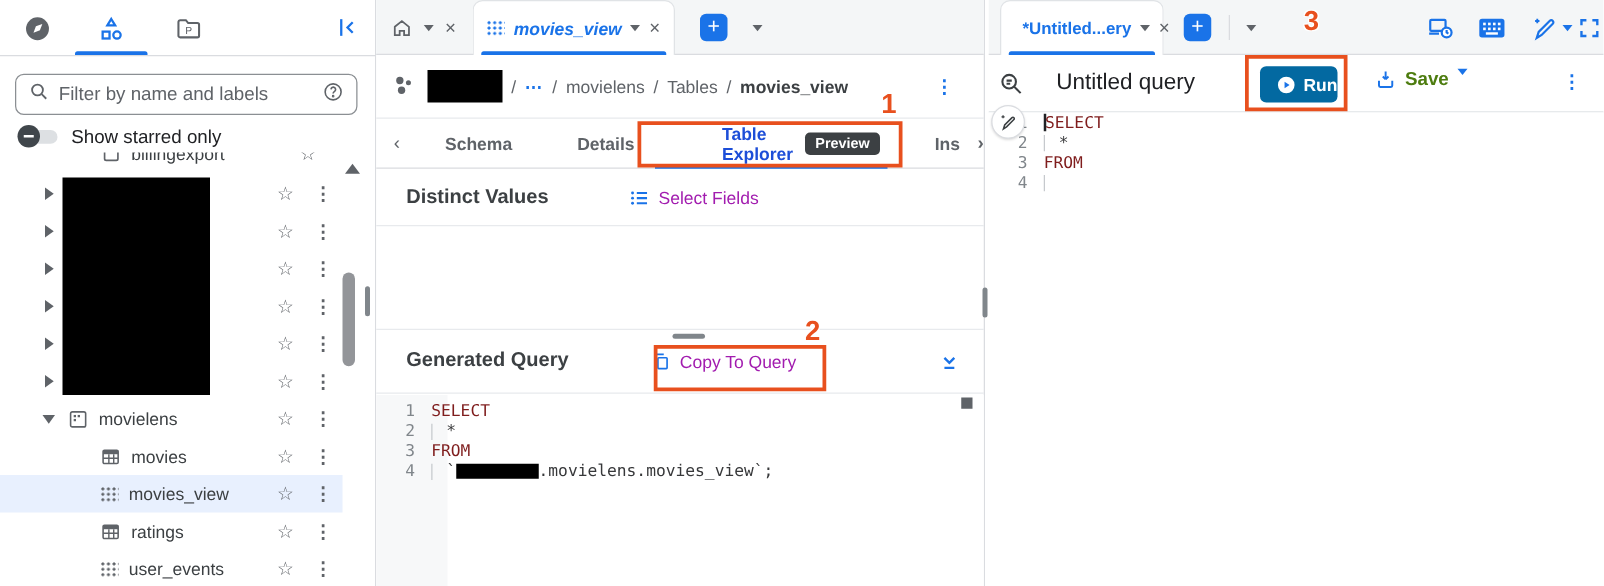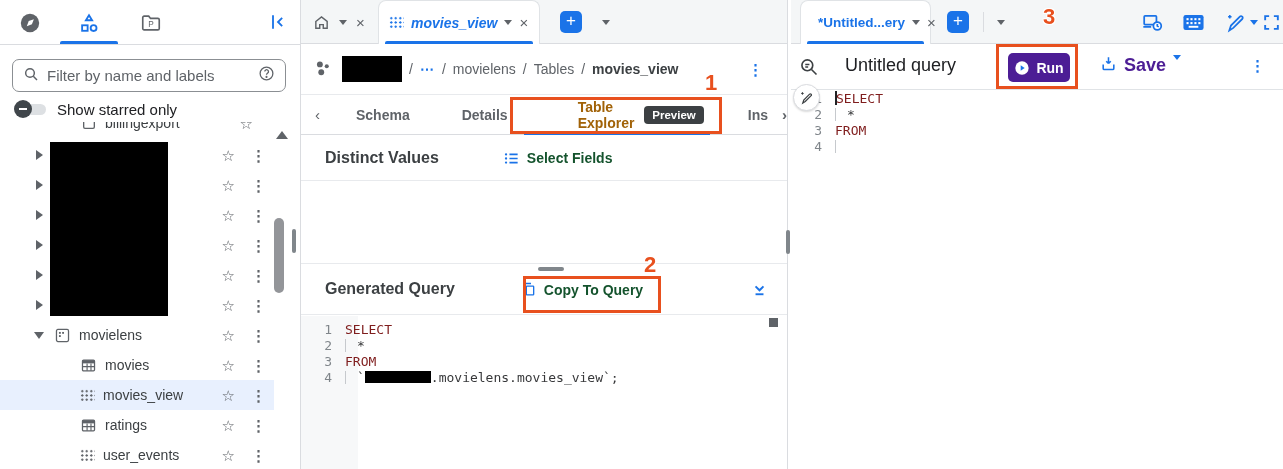--- a/index.html
+++ b/index.html
@@ -64,40 +64,40 @@
 
   
   .table-panel { position:absolute; left:301px; top:0; width:487px; height:469px; background:#fff; border-right:1px solid #dadce0; }
   .tp-home { position:absolute; left:8px; top:0; height:44px; display:flex; align-items:center; gap:9px; padding:0 4px; }
   .bc-row { position:absolute; left:0; top:44px; right:0; height:51px; border-bottom:1px solid #e8eaed; display:flex; align-items:center; padding:0 12px; gap:7px; font-size:14px; color:#5f6368; }
   .bc-redact { width:60px; height:26px; background:#000; }
   .bc-ellipsis { color:#1a73e8; font-weight:700; letter-spacing:1px; }
   .bc-current { color:#3c4043; font-weight:700; }
   .subtabs { position:absolute; left:0; top:95px; right:0; height:40px; border-bottom:1px solid #dadce0; display:flex; align-items:center; font-size:14px; color:#5f6368; }
   .subtab { font-weight:700; color:#5f6368; }
-  .subtab.active { color:#a16207; position:relative; }
+  .subtab.active { color:#1d4ed8; position:relative; }
   .chev { color:#5f6368; font-size:15px; }
   .preview-badge { background:#3c4043; color:#fff; font-size:11.5px; font-weight:700; border-radius:4px; padding:3px 8px; margin-left:9px; }
   .subtab-underline { position:absolute; left:223px; top:132px; width:186px; height:3px; background:#1a73e8; z-index:2; }
   .dv-row { position:absolute; left:0; top:136px; right:0; height:45px; border-bottom:1px solid #e8eaed; display:flex; align-items:center; }
   .sec-title { font-size:16px; font-weight:700; color:#3c4043; }
-  .blue-link { display:flex; align-items:flex-end; gap:7px; color:#14532d; font-size:14px; font-weight:700; }
+  .blue-link { display:flex; align-items:center; gap:7px; color:#a21caf; font-size:14px; font-weight:400; }
   .gq-head { position:absolute; left:0; top:263px; right:0; height:52px; border-top:1px solid #e8eaed; border-bottom:1px solid #e8eaed; display:flex; align-items:center; }
   .drag-pill { position:absolute; left:237px; top:267px; width:26px; height:4px; background:#80868b; border-radius:2px; }
   .gq-code { position:absolute; left:0; top:316px; right:0; bottom:0; background:#fff; }
   .gq-gutter { position:absolute; left:0; top:0; width:57px; bottom:0; background:#f7f8f9; }
   .gq-lines { position:relative; padding-top:5px; }
   .mini-thumb { position:absolute; right:9px; top:2px; width:9px; height:9px; background:#5f6368; }
 
   
   .query-panel { position:absolute; left:791px; top:0; width:492px; height:469px; background:#fff; }
   .qp-head { position:absolute; left:0; top:44px; right:0; height:46px; border-bottom:1px solid #e0e3e6; }
   .qp-title { position:absolute; left:54px; top:11px; font-size:18px; color:#202124; }
-  .run-btn { position:absolute; left:217px; top:53px; width:62px; height:29px; background:#4c1d95; border-radius:5px; color:#fff; font-size:14px; font-weight:700; display:flex; align-items:center; justify-content:center; gap:6px; }
-  .save-group { position:absolute; left:309px; top:55px; display:flex; align-items:flex-start; gap:7px; color:#4c1d95; font-size:18px; font-weight:700; }
+  .run-btn { position:absolute; left:217px; top:53px; width:62px; height:29px; background:#0369a1; border-radius:5px; color:#fff; font-size:14px; font-weight:700; display:flex; align-items:center; justify-content:flex-end; gap:6px; }
+  .save-group { position:absolute; left:309px; top:55px; display:flex; align-items:flex-start; gap:7px; color:#4d7c0f; font-size:15px; font-weight:700; }
   .qp-editor { position:absolute; left:0; top:90px; right:0; bottom:29px; background:#fff; }
   .ai-pencil { position:absolute; left:2px; top:-6px; width:27px; height:27px; border-radius:50%; background:#fff; border:1px solid #dadce0; box-shadow:0 1px 2px rgba(0,0,0,.15); display:flex; align-items:center; justify-content:center; z-index:4; }
   .tbl-link { text-decoration:underline; text-underline-offset:2px; }
   .status-bar { position:absolute; left:0; bottom:0; right:0; height:29px; background:#f8f9fa; border-top:1px solid #e8eaed; display:flex; align-items:center; gap:8px; padding:0 10px; font-size:14px; color:#3c4043; }
   .panel-handle { position:absolute; left:786px; top:230px; width:4px; height:24px; background:#80868b; border-radius:2px; z-index:9; }
 </style>
 </head>
 <body>
 
 <div class="app">

